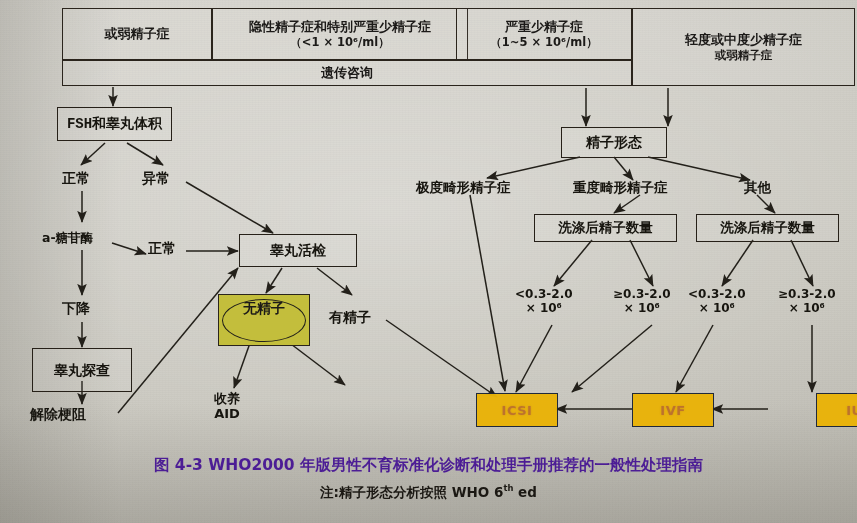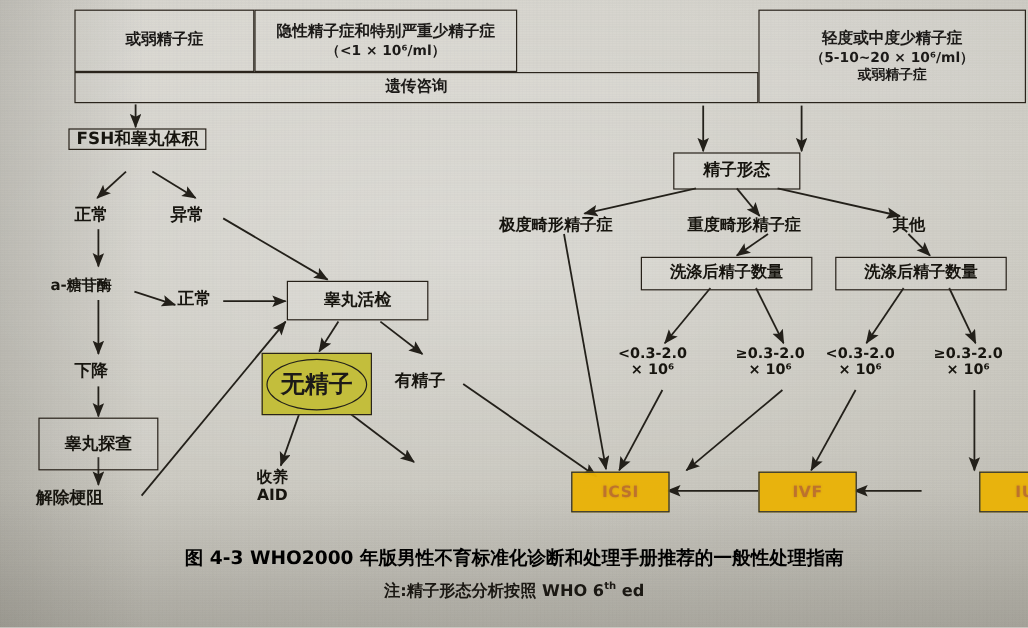--- a/index.html
+++ b/index.html
@@ -45,29 +45,29 @@
          display:flex;align-items:center;justify-content:center;text-align:center;
          font-size:13px;font-weight:700;line-height:1.22;background:rgba(255,255,255,.06);}
   .hcell .l2{font-size:11.5px;font-weight:700;}
 
   .lbl{position:absolute;font-weight:700;font-size:14px;color:#17150f;white-space:nowrap;}
   .lbl.s{font-size:12.5px;}
   .lbl.xs{font-size:11.5px;line-height:1.15;}
 
   .yellowbox{position:absolute;border:1.6px solid #2a241c;background:#c3be3c;}
   .ellipse{position:absolute;border:1.6px solid #22201a;border-radius:50%;background:transparent;
-           display:flex;align-items:center;justify-content:center;font-weight:700;font-size:20px;}
+           display:flex;align-items:flex-start;justify-content:center;font-weight:700;font-size:14px;}
   .bluebox{position:absolute;border:1.8px solid #1b2436;background:#eab308;
            display:flex;align-items:center;justify-content:center;
            font-weight:700;font-size:13px;color:#9a3b44;letter-spacing:.5px;
            text-shadow:0 0 2px rgba(120,60,60,.5);opacity:.97;}
   .bluebox span{opacity:.55;}
 
   #caption{position:absolute;left:0;top:455px;width:857px;text-align:center;}
-  #capline1{font-size:15.5px;font-weight:700;color:#000000;}
+  #capline1{font-size:15.5px;font-weight:700;color:#4c1d95;}
   #capline2{font-size:13.5px;font-weight:700;color:#1b1813;margin-top:7px;}
   sup{font-size:.62em;vertical-align:super;}
 </style>
 </head>
 <body>
 
 <div id="paper"></div>
 <div id="grain"></div>
 <div id="shadeL"></div>
 <div id="shadeB"></div>
@@ -139,35 +139,38 @@
 
       <path d="M632,409 L556,409"></path>
       <path d="M768,409 L712,409"></path>
     </g>
   </svg>
 
   <div id="hdr">
     <div class="hcell" style="left:0;top:0;width:150px;height:52px;">
       <span>或弱精子症</span>
     </div>
-    <div class="hcell" style="left:150px;top:0;width:219px;height:52px;flex-direction:column;">
+    <div class="hcell" style="left:150px;top:0;width:256px;height:52px;flex-direction:column;">
       <span>隐性精子症和特别严重少精子症</span>
       <span class="l2">（&lt;1 × 10⁶/ml）</span>
     </div>
+    <div class="hcell" style="left:394px;top:0;width:176px;height:52px;flex-direction:column;">
+      <span>严重少精子症</span>
+      <span class="l2">（1~5 × 10⁶/ml）</span>
+    </div>
     <div class="hcell" style="left:570px;top:0;width:223px;height:78px;flex-direction:column;">
       <span>轻度或中度少精子症</span>
-      <span class="l2">（5-10~20 × 10⁶/ml）</span>
       <span class="l2">或弱精子症</span>
     </div>
     <div class="hcell" style="left:0;top:52px;width:570px;height:26px;">
       <span>遗传咨询</span>
     </div>
   </div>
 
-  <div class="node boxed cjk" style="left:57px;top:107px;width:115px;height:18px;font-size:14px;">
+  <div class="node boxed cjk" style="left:57px;top:107px;width:115px;height:34px;font-size:14px;font-family:Liberation Mono, monospace;">
     <span>FSH和睾丸体积</span>
   </div>
 
   <div class="lbl cjk" style="left:62px;top:170px;">
     <span>正常</span>
   </div>
   <div class="lbl cjk" style="left:142px;top:170px;">
     <span>异常</span>
   </div>
 

